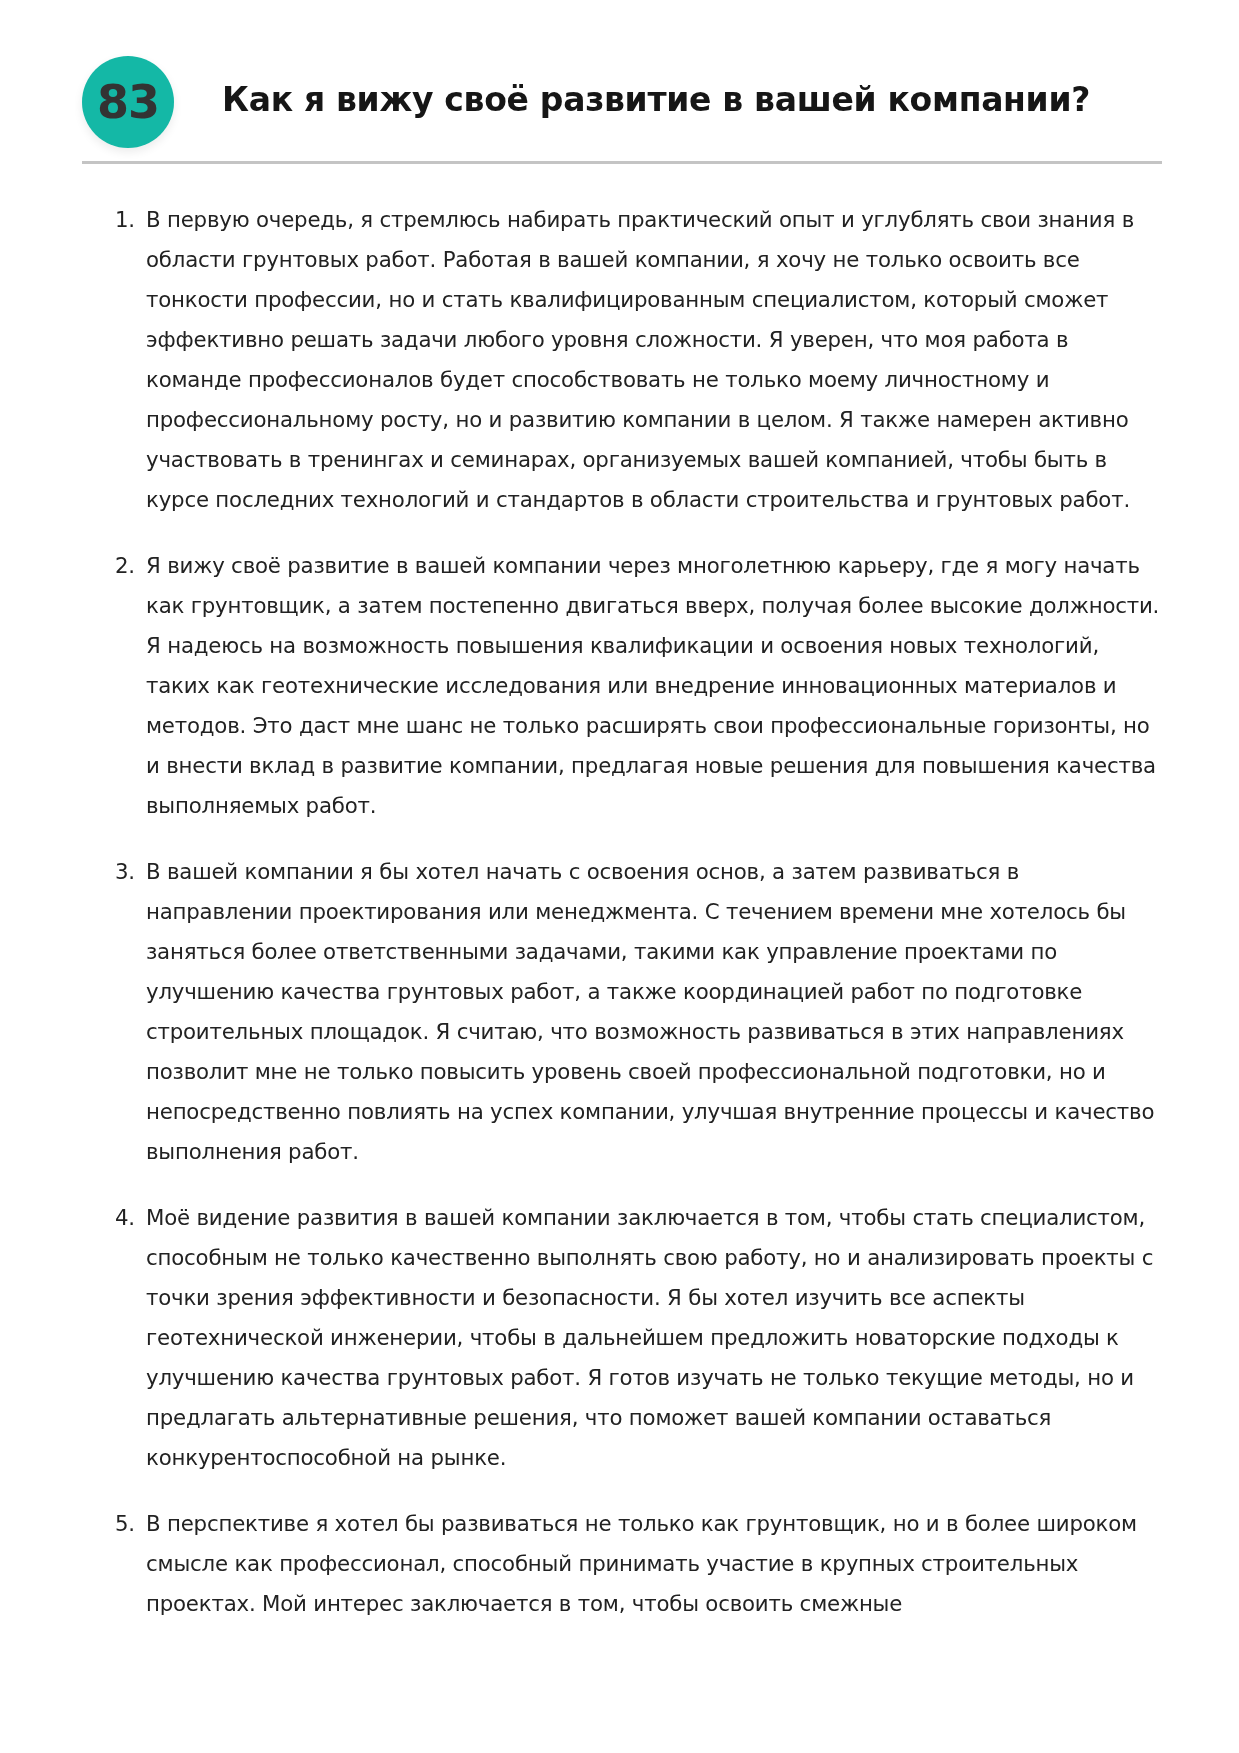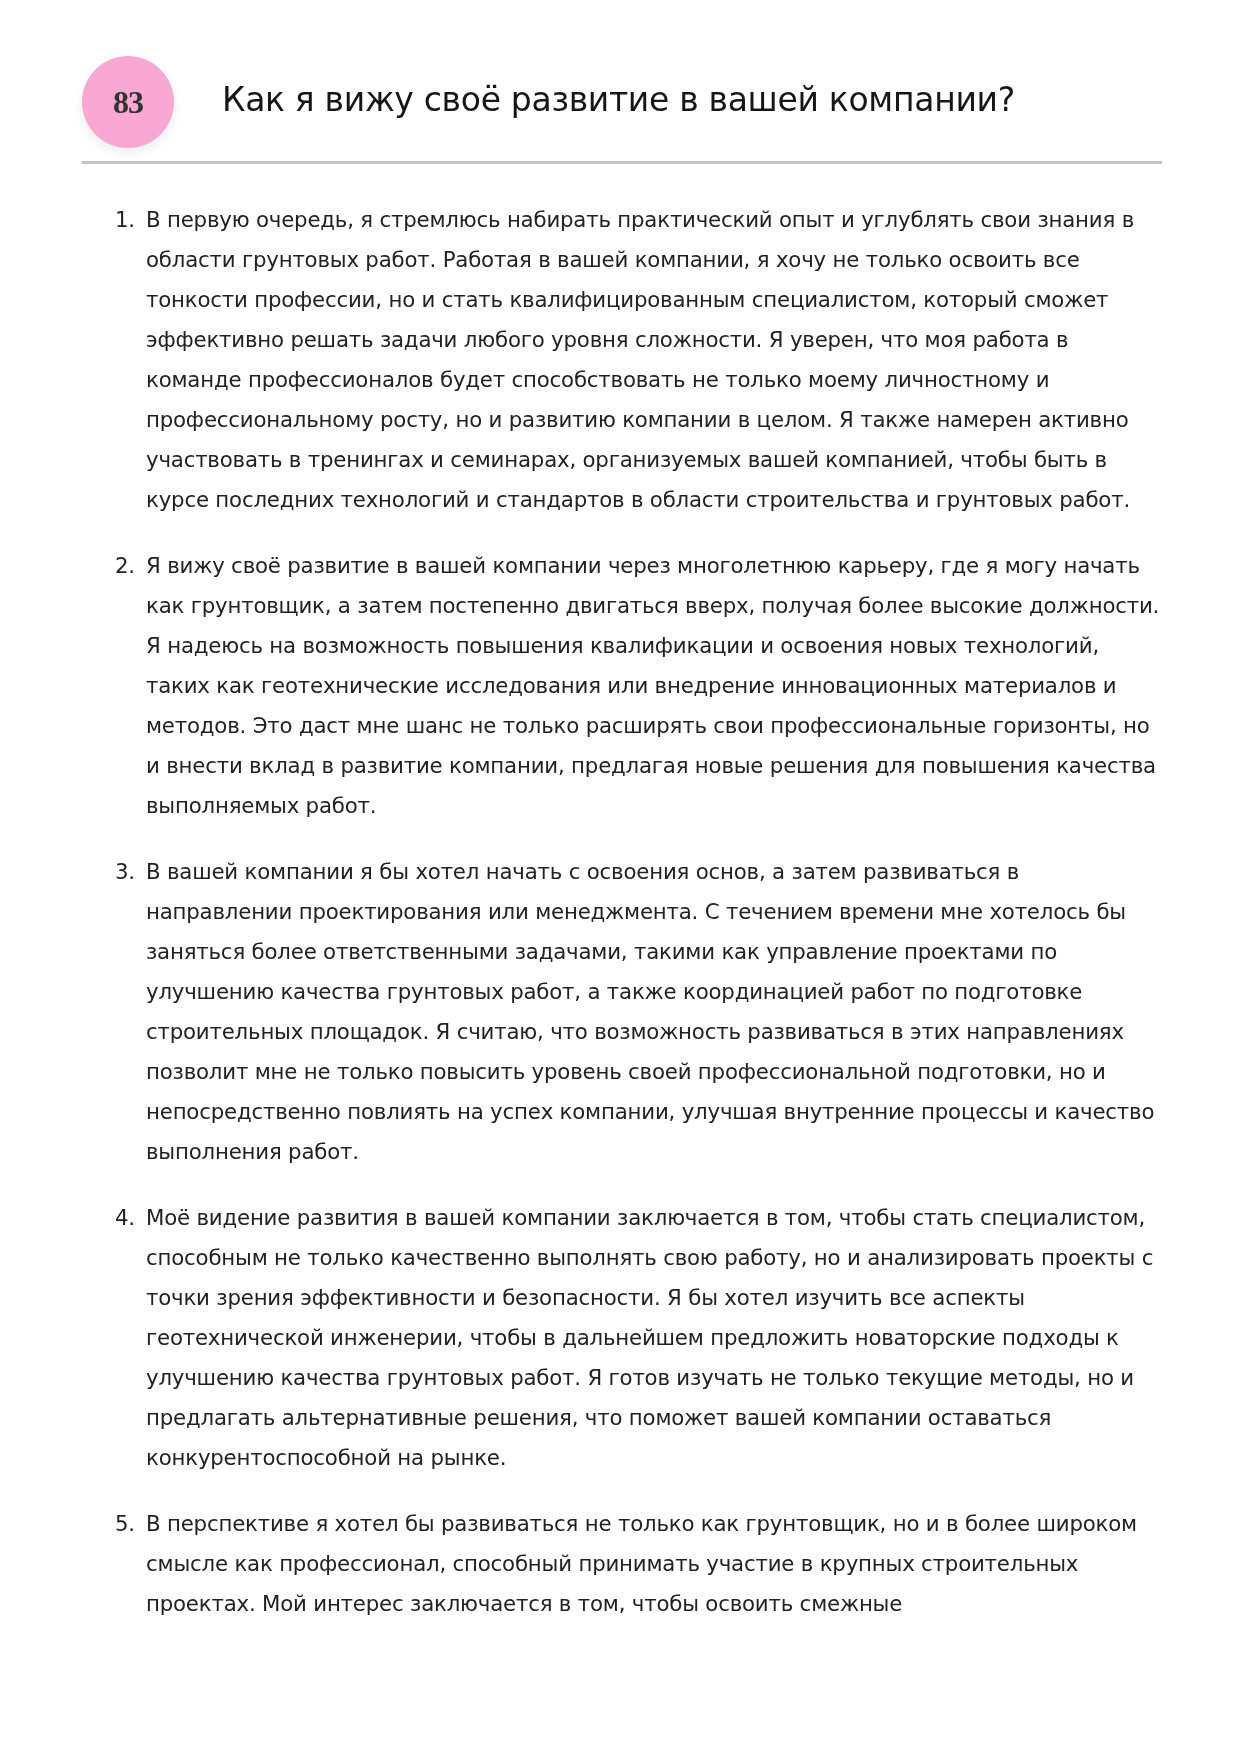--- a/index.html
+++ b/index.html
@@ -1,23 +1,23 @@
 <!DOCTYPE html>
 <html><head>
   <meta charset="utf-8">
   <style>
     html, body { margin: 0; padding: 0; background: #ffffff; }
     body { width: 1239px; height: 1753px; position: relative; overflow: hidden;
       font-family: "DejaVu Sans", "Liberation Sans", sans-serif; color: #222; }
     .header { position: absolute; left: 82px; top: 52px; width: 1080px; height: 112px; }
     .badge { position: absolute; left: 0; top: 4px; width: 92px; height: 92px; border-radius: 50%;
-      background: #f9a8d4; box-shadow: 0 4px 10px rgba(0,0,0,0.08);
+      background: #14b8a6; box-shadow: 0 4px 10px rgba(0,0,0,0.08);
       display: flex; align-items: center; justify-content: center;
-      font-weight: bold; font-size: 32px; color: #333; letter-spacing: -1px; font-family: Liberation Serif, serif; }
-    .title { position: absolute; left: 140px; top: 28px; font-weight: normal; font-size: 33px;
+      font-weight: bold; font-size: 46px; color: #333; letter-spacing: -1px; }
+    .title { position: absolute; left: 140px; top: 28px; font-weight: bold; font-size: 33px;
       color: #161616; white-space: nowrap; letter-spacing: -0.3px; }
     .rule { position: absolute; left: 82px; top: 161px; width: 1080px; height: 3px; background: #c4c4c4; }
     .list { position: absolute; left: 115px; top: 200px; width: 1050px; margin: 0; padding: 0; list-style: none; }
     .item { position: relative; padding-left: 31px; font-size: 21.3px; line-height: 40px; color: #222;
       margin-bottom: 26px; letter-spacing: -0.2px; }
     .num { position: absolute; left: 0; top: 0; }
   </style>
 </head>
 <body>
 

